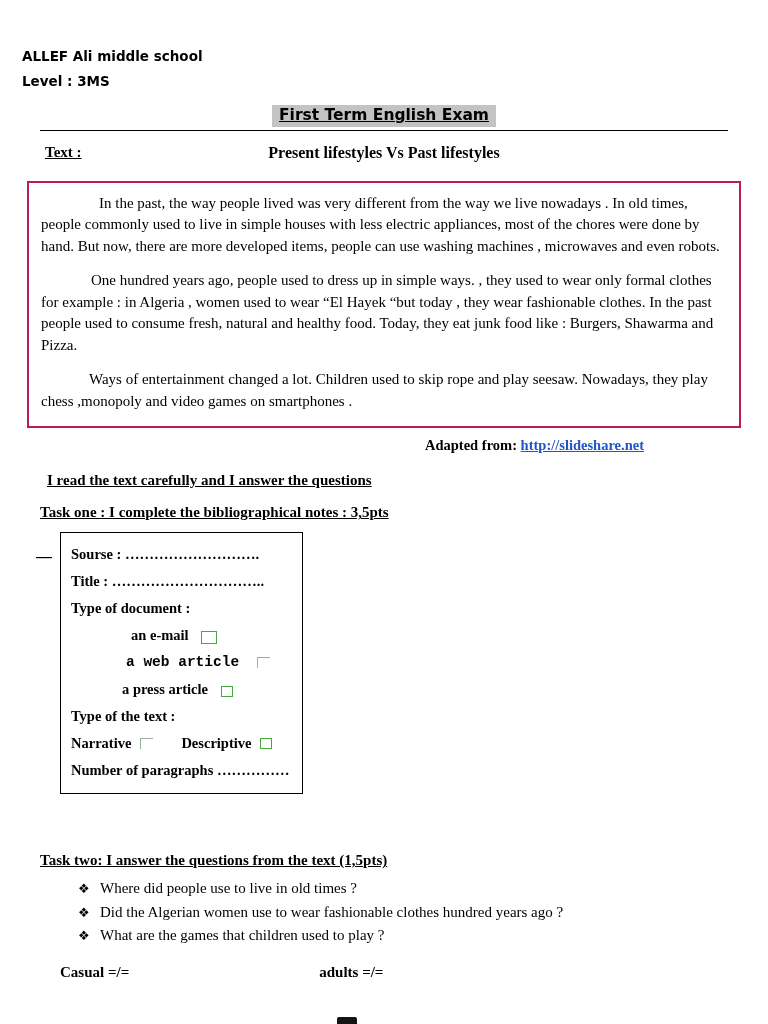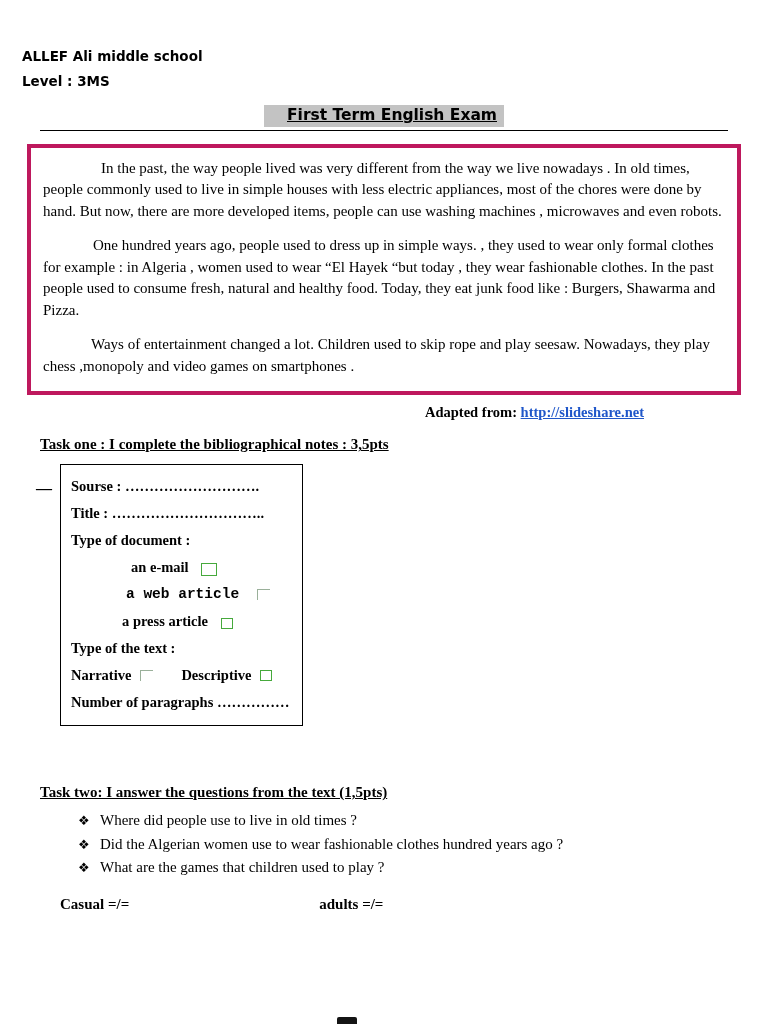--- a/index.html
+++ b/index.html
@@ -24,36 +24,36 @@
   .header .right-col { width:196px; text-align:left; }
 
   
   .title-wrap { text-align:center; margin-top:11px; }
   .exam-title {
     display:inline-block;
     background:var(--highlight_gray);
     font-family:"DejaVu Sans", sans-serif;
     font-weight:bold; font-size:15.5px;
     text-decoration:underline;
-    padding:1px 7px 3px 23px;
+    padding:1px 7px 3px 7px;
   }
   .rule { border-top:1.3px solid #000; margin:3px 40px 0 40px; }
 
   
   .text-line { position:relative; margin-top:13px; height:24px; }
   .text-label {
     position:absolute; left:45px; top:0;
     font-weight:bold; font-size:15px; text-decoration:underline;
   }
   .text-heading { text-align:center; font-weight:bold; font-size:16px; }
 
   
   .passage-box {
     margin:13px 27px 0 27px;
-    border:4px solid #be185d;
+    border:2px solid #be185d;
     padding:10px 14px 14px 12px;
     font-size:15px; line-height:21.5px;
   }
   .passage-box p.p1 { text-indent:58px; }
   .passage-box p.p2 { text-indent:50px; margin-top:13px; }
   .passage-box p.p3 { text-indent:48px; margin-top:13px; }
 
   
   .source-line { margin:9px 0 0 425px; font-weight:bold; font-size:14.5px; }
   .source-line a { color:var(--link_blue); text-decoration:underline; font-weight:bold; }
@@ -112,32 +112,37 @@
       <div>ALLEF Ali middle school</div>
       <div>Level : 3MS</div>
     </div>
   </div>
 
   <div class="title-wrap">
     <span class="exam-title">First Term English Exam</span>
   </div>
   <div class="rule"></div>
 
+  <div class="text-line">
+    <span class="text-label">Text :</span>
+    <div class="text-heading">Present lifestyles Vs Past lifestyles</div>
+  </div>
 
   <div class="passage-box">
     <p class="p1">In the past, the way people lived was very different from the way we live nowadays . In old times, people commonly used to live in simple houses with less electric appliances, most of the chores were done by hand. But now, there are more developed items, people can use washing machines , microwaves and even robots.</p>
     <p class="p2">One hundred years ago, people used to dress up in simple ways. , they used to wear only formal clothes for example : in Algeria , women used to wear “El Hayek “but today , they wear fashionable clothes. In the past people used to consume fresh, natural and healthy food. Today, they eat junk food like : Burgers, Shawarma and Pizza.</p>
     <p class="p3">Ways of entertainment changed a lot. Children used to skip rope and play seesaw. Nowadays, they play chess ,monopoly and video games on smartphones .</p>
   </div>
 
   <div class="source-line">
     <span>Adapted from:</span>
     <a href="#">http://slideshare.net</a>
   </div>
 
+  <div class="instruction">I read the text carefully and I answer the questions</div>
 
   <div class="task-heading">Task one : I complete the bibliographical notes : 3,5pts</div>
 
   <div class="bib-wrap">
     <span class="bib-dash">—</span>
     <div class="bib-box">
       <div class="row">Sourse : ……………………….</div>
       <div class="row">Title : …………………………..</div>
       <div class="row">Type of document :</div>
 

